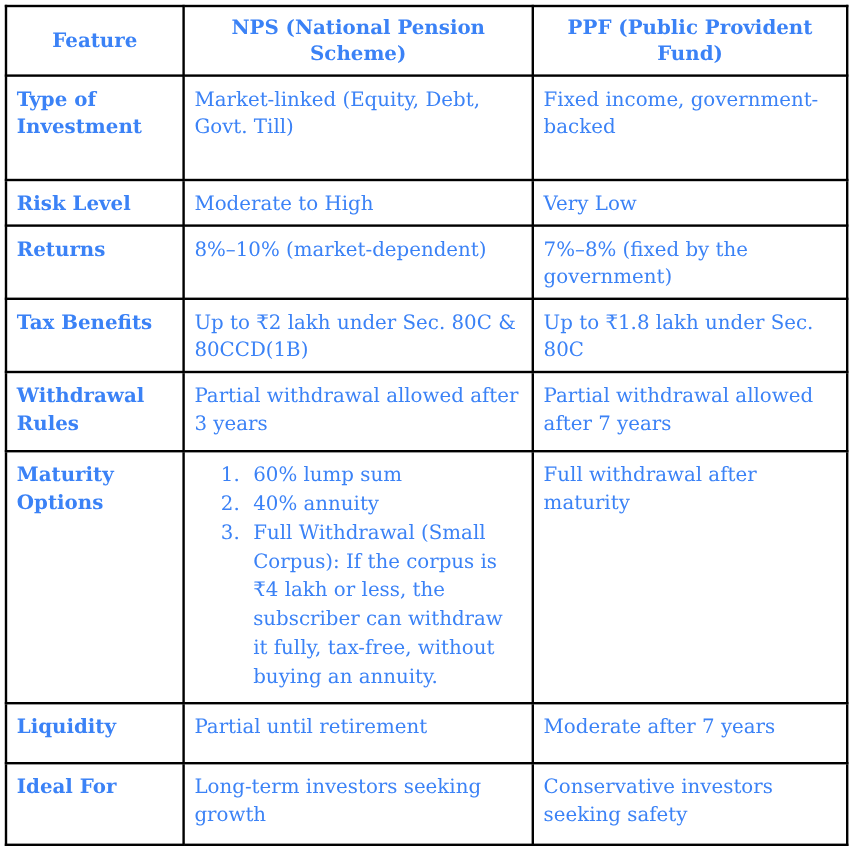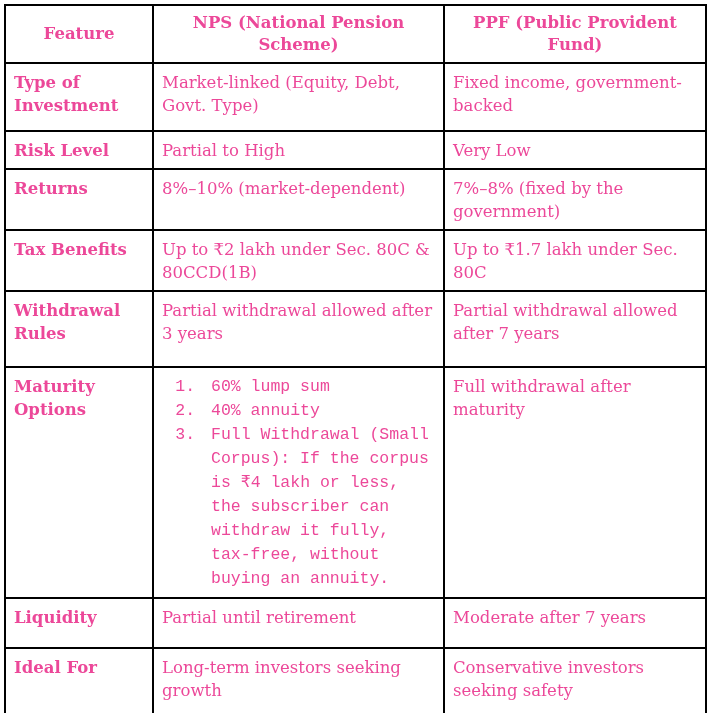--- a/index.html
+++ b/index.html
@@ -9,21 +9,21 @@
     width: 709px;
     height: 713px;
     overflow: hidden;
   }
   .page {
     width: 709px;
     height: 713px;
     box-sizing: border-box;
     padding: 4px 4px 3px 4px;
     font-family: "DejaVu Serif", "Liberation Serif", serif;
-    color: #ec4899;
+    color: #3b82f6;
   }
   table.compare {
     border-collapse: collapse;
     table-layout: fixed;
     width: 701px;
   }
   col.c1 { width: 148px; }
   col.c2 { width: 291px; }
   col.c3 { width: 262px; }
   th, td {
@@ -42,39 +42,38 @@
   }
   td {
     font-size: 16.5px;
     line-height: 23px;
     padding: 7px 8px 6px 8px;
   }
   td.feature {
     font-weight: bold;
   }
   
-  tr.r0 { height: 68px; }
+  tr.r0 { height: 87px; }
   tr.r1 { height: 38px; margin-top: 39px; }
   tr.r2 { height: 56px; }
   tr.r3 { height: 37px; }
   tr.r4 { height: 52px; }
-  tr.r5 { height: 76px; }
+  tr.r5 { height: 66px; }
   tr.r6 { height: 210px; }
   tr.r7 { height: 50px; }
   tr.r8 { height: 68px; }
   ol.maturity-list {
     margin: 0;
     padding: 0 0 0 43px;
     list-style: decimal outside;
   }
   ol.maturity-list li {
     padding-left: 6px;
     line-height: 24px;
     margin: 0;
-    font-family: Liberation Mono, monospace;
   }
 </style>
 </head>
 <body>
 
 <div class="page">
   <table class="compare">
     <colgroup>
       <col class="c1">
         <col class="c2">
@@ -83,37 +82,37 @@
     <thead>
       <tr>
         <th>Feature</th>
         <th>NPS (National Pension Scheme)</th>
         <th>PPF (Public Provident Fund)</th>
       </tr>
     </thead>
     <tbody>
       <tr class="r0">
         <td class="feature">Type of Investment</td>
-        <td>Market-linked (Equity, Debt, Govt. Type)</td>
+        <td>Market-linked (Equity, Debt, Govt. Till)</td>
         <td>Fixed income, government-backed</td>
       </tr>
       <tr class="r1">
         <td class="feature">Risk Level</td>
-        <td>Partial to High</td>
+        <td>Moderate to High</td>
         <td>Very Low</td>
       </tr>
       <tr class="r2">
         <td class="feature">Returns</td>
         <td>8%–10% (market-dependent)</td>
         <td>7%–8% (fixed by the government)</td>
       </tr>
       <tr class="r4">
         <td class="feature">Tax Benefits</td>
         <td>Up to ₹2 lakh under Sec. 80C &amp; 80CCD(1B)</td>
-        <td>Up to ₹1.7 lakh under Sec. 80C</td>
+        <td>Up to ₹1.8 lakh under Sec. 80C</td>
       </tr>
       <tr class="r5">
         <td class="feature">Withdrawal Rules</td>
         <td>Partial withdrawal allowed after 3 years</td>
         <td>Partial withdrawal allowed after 7 years</td>
       </tr>
       <tr class="r6">
         <td class="feature">Maturity Options</td>
         <td>
           <ol class="maturity-list">

